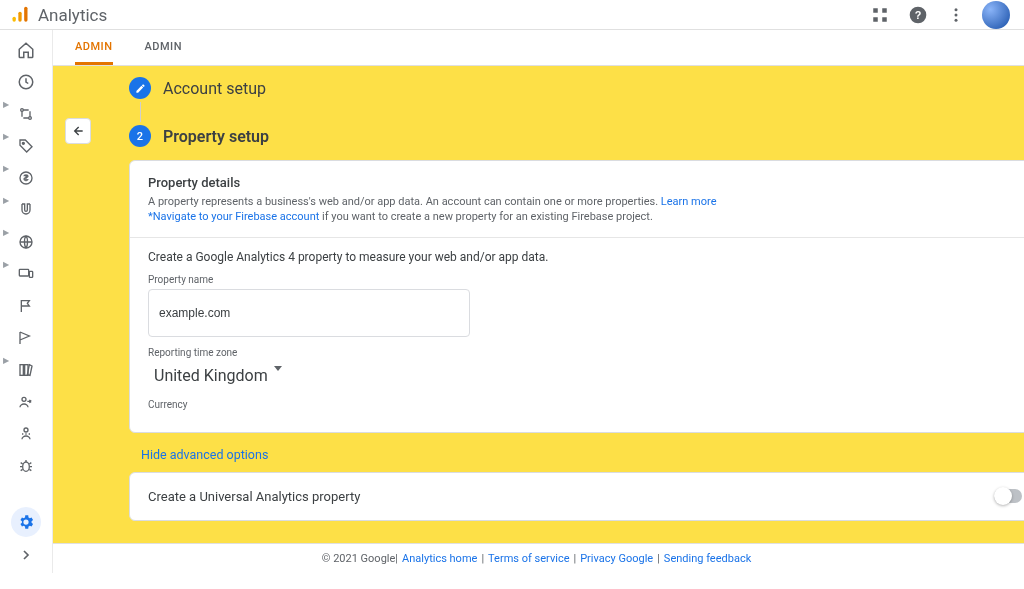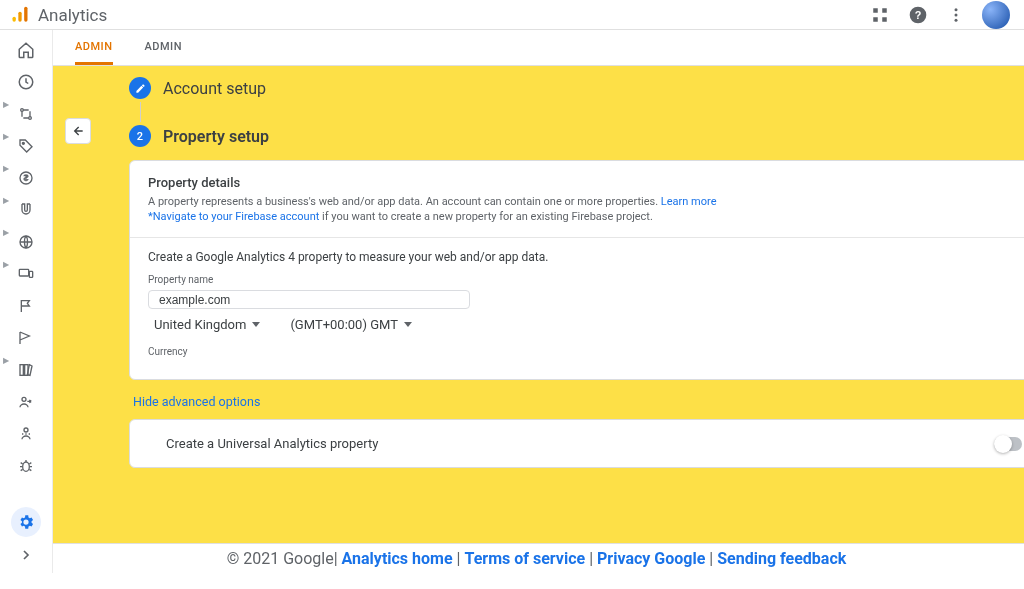--- a/index.html
+++ b/index.html
@@ -28,33 +28,33 @@
   .step-dot { width:22px; height:22px; border-radius:50%; background:#1a73e8; color:#fff; display:flex; align-items:center; justify-content:center; font-size:11px; font-weight:500;}
   .step-title { font-size:16px; color:#3c4043; }
   .step-title.bold { font-weight:600; }
   .step-gap { height: 20px; border-left:1px solid #cfcfcf; margin-left:11px;}
   .card { background:#fff; border:1px solid #dadce0; border-radius:6px; margin:10px 0 0 0; padding:14px 18px 18px 18px; }
   .card h4 { font-size:13px; font-weight:500; color:#3c4043; margin-bottom:4px;}
   .small { font-size:11px; color:#5f6368; line-height:1.4;}
   .link { color:#1a73e8; cursor:pointer;}
   .divider { height:1px; background:#e6e6e6; margin:12px -18px;}
   .fieldlabel { font-size:10px; color:#5f6368; margin-top:10px; margin-bottom:4px;}
-  .textinput { width:322px; height:19px; border:1px solid #dadce0; border-radius:4px; padding:0 10px; font-size:12px; color:#3c4043; outline:none;}
+  .textinput { width:322px; height:48px; border:1px solid #dadce0; border-radius:4px; padding:0 10px; font-size:12px; color:#3c4043; outline:none;}
   .dropdowns { display:flex; gap:18px; margin-top:4px;}
-  .dd { font-size:13px; color:#3c4043; display:flex; align-items:center; gap:6px; cursor:pointer; padding:4px 6px;}
+  .dd { font-size:16px; color:#3c4043; display:flex; gap:6px; cursor:pointer; padding:4px 6px;}
   .caret-down { width:0;height:0;border-left:4px solid transparent;border-right:4px solid transparent;border-top:5px solid #5f6368;}
   .note { font-size:10.5px; color:#9aa0a6; margin-top:16px;}
-  .adv-link { color:#1a73e8; font-size:12.5px; margin:14px 4px 10px; cursor:pointer; display:inline-block;}
+  .adv-link { color:#1a73e8; font-size:12.5px; margin:14px 12px 10px; cursor:pointer; display:inline-block;}
   .ua-card { background:#fff; border:1px solid #dadce0; border-radius:6px; padding:16px 18px;}
-  .ua-row { display:flex; align-items:center; justify-content:space-between;margin-left:18px;}
+  .ua-row { display:flex; align-items:center; justify-content:space-between;}
   .ua-title { font-size:13px; color:#3c4043;}
   .toggle { width:28px; height:14px; background:#bdc1c6; border-radius:14px; position:relative; cursor:pointer;}
   .toggle::after { content:""; position:absolute; left:0; top:-2px; width:18px; height:18px; border-radius:50%; background:#fff; box-shadow:0 1px 3px rgba(0,0,0,.3);}
-  .footer { height:30px; background:#fff; display:flex; align-items:center; justify-content:center; font-size:16px; color:#5f6368; border-top:1px solid #e0e0e0; width:100%;}
-  .footer .link { margin:0 4px;font-weight:bold;}
+  .footer { height:30px; background:#fff; display:flex; align-items:center; justify-content:center; font-size:11px; color:#5f6368; border-top:1px solid #e0e0e0; width:100%;}
+  .footer .link { margin:0 4px;}
   svg { display:block; }
 </style>
 </head>
 <body>
 
 <div class="header">
   <div class="logo-wrap">
     <span>
       <svg width="20" height="20" viewBox="0 0 24 24">
           <rect x="3" y="14" width="4" height="6" rx="2" fill="#fbbc04"></rect>
@@ -261,27 +261,24 @@
           </div>
           <div class="small">
             <span class="link">*</span><span class="link">Navigate to your Firebase account</span><span> if you want to create a new property for an existing Firebase project.</span>
           </div>
           <div class="divider"></div>
           <div style="font-size:12px;color:#3c4043">Create a Google Analytics 4 property to measure your web and/or app data.</div>
 
           <div class="fieldlabel">Property name</div>
           <input class="textinput" value="example.com" style="">
 
+          <div class="fieldlabel">Reporting time zone</div>
           <div class="dropdowns">
             <div class="dd">
                 <span>United Kingdom</span>
-                <span class="caret-down"></span>
-              </div>
-            <div class="dd">
-                <span>(GMT+00:00) GMT</span>
                 <span class="caret-down"></span>
               </div>
           </div>
 
           <div class="fieldlabel">Currency</div>
 
         </div>
 
         <div class="adv-link">Hide advanced options</div>
 

